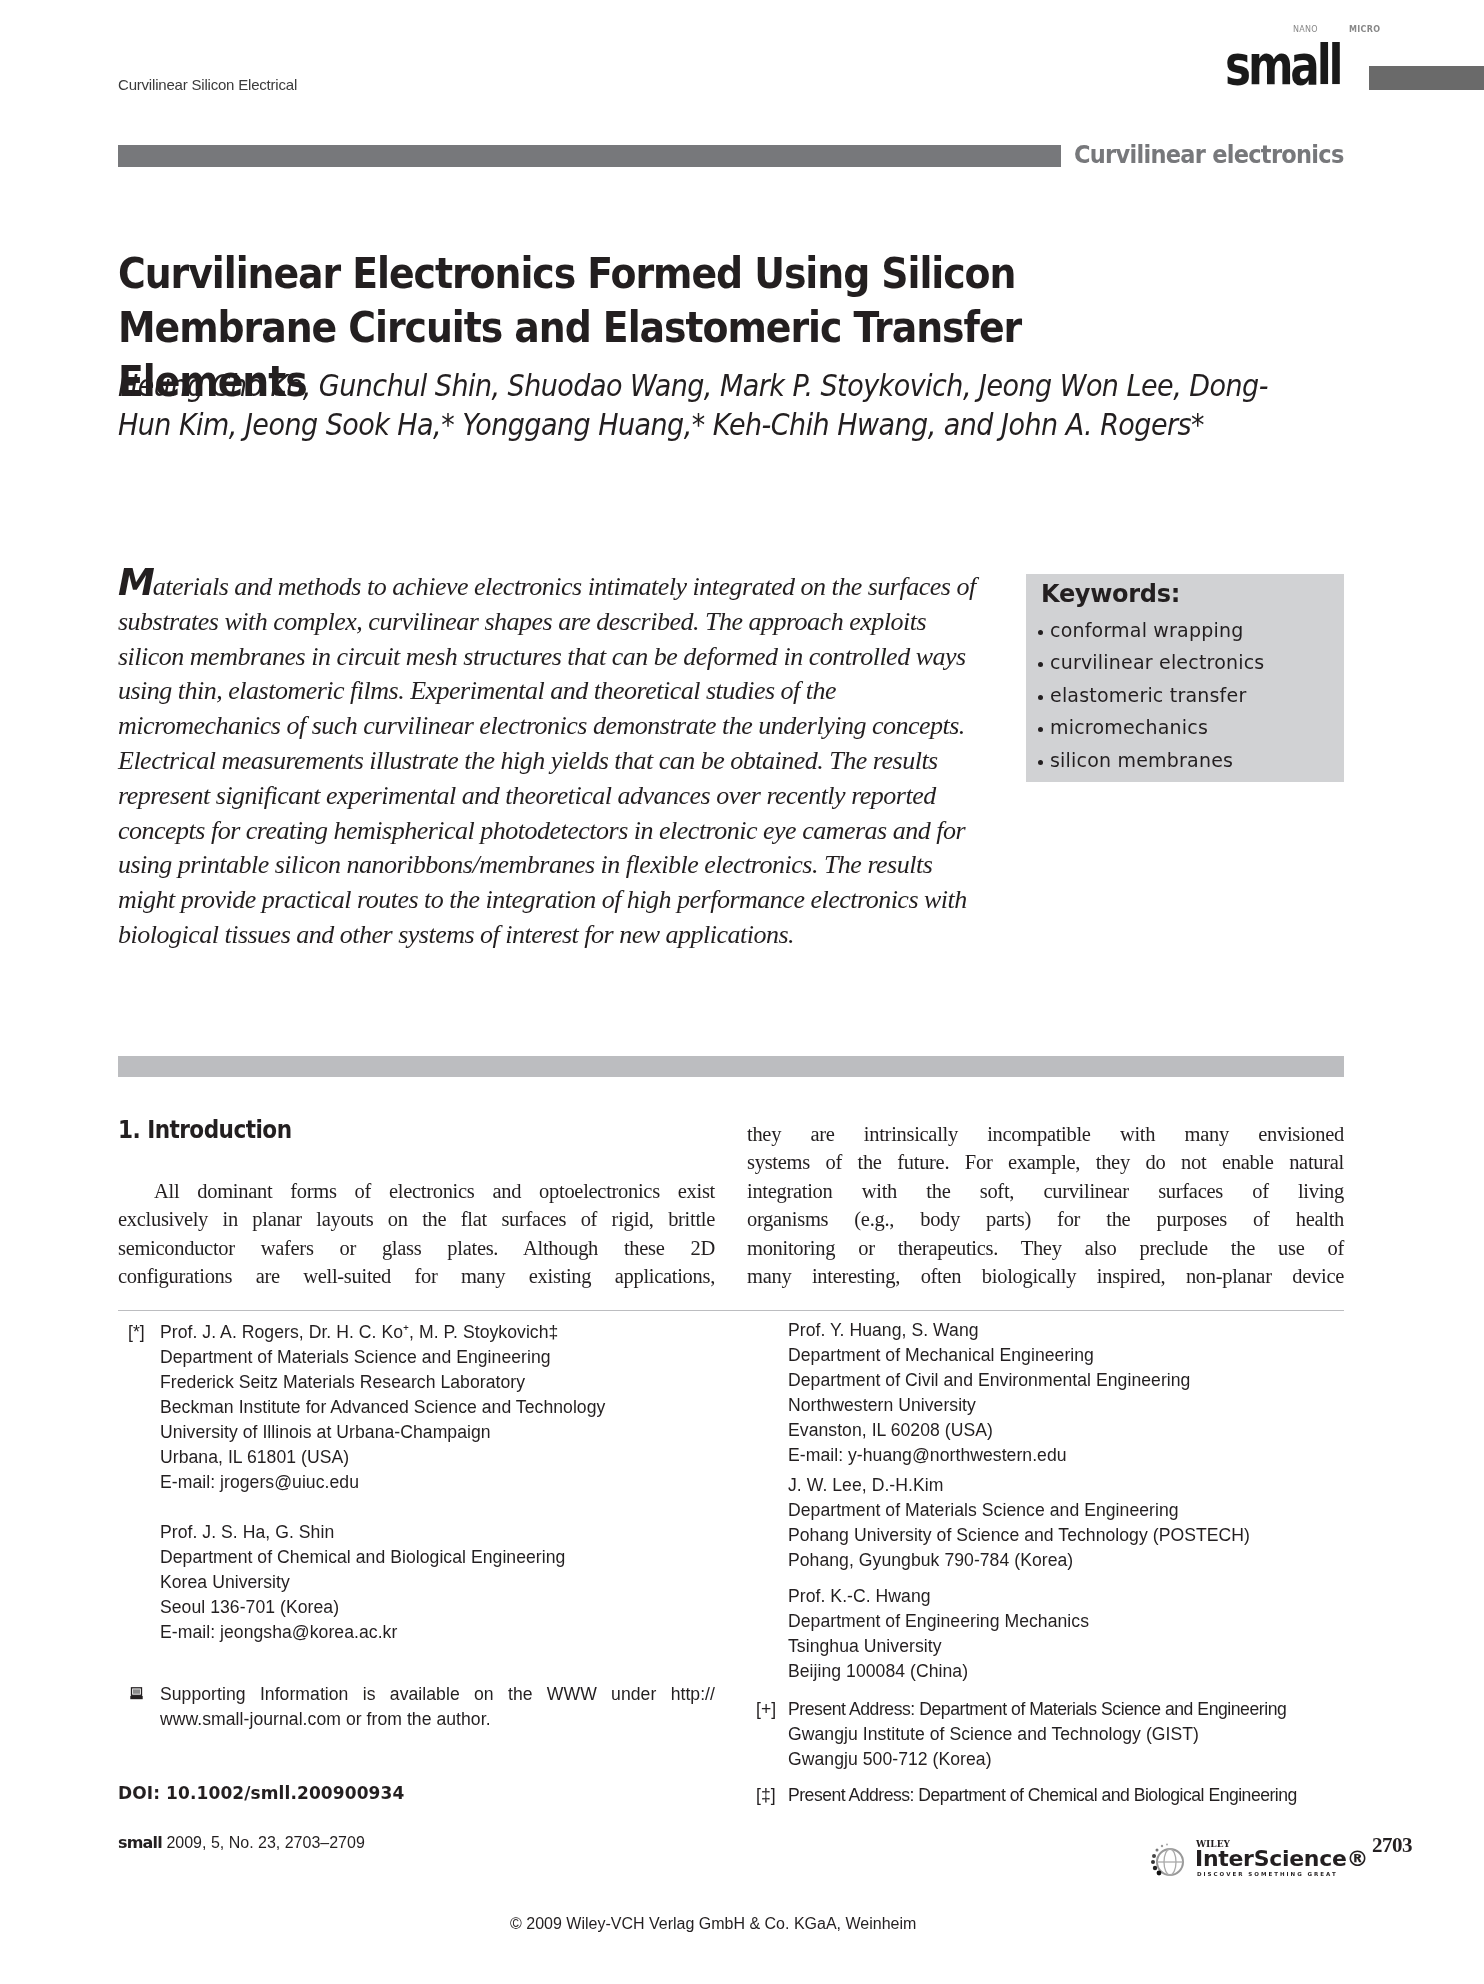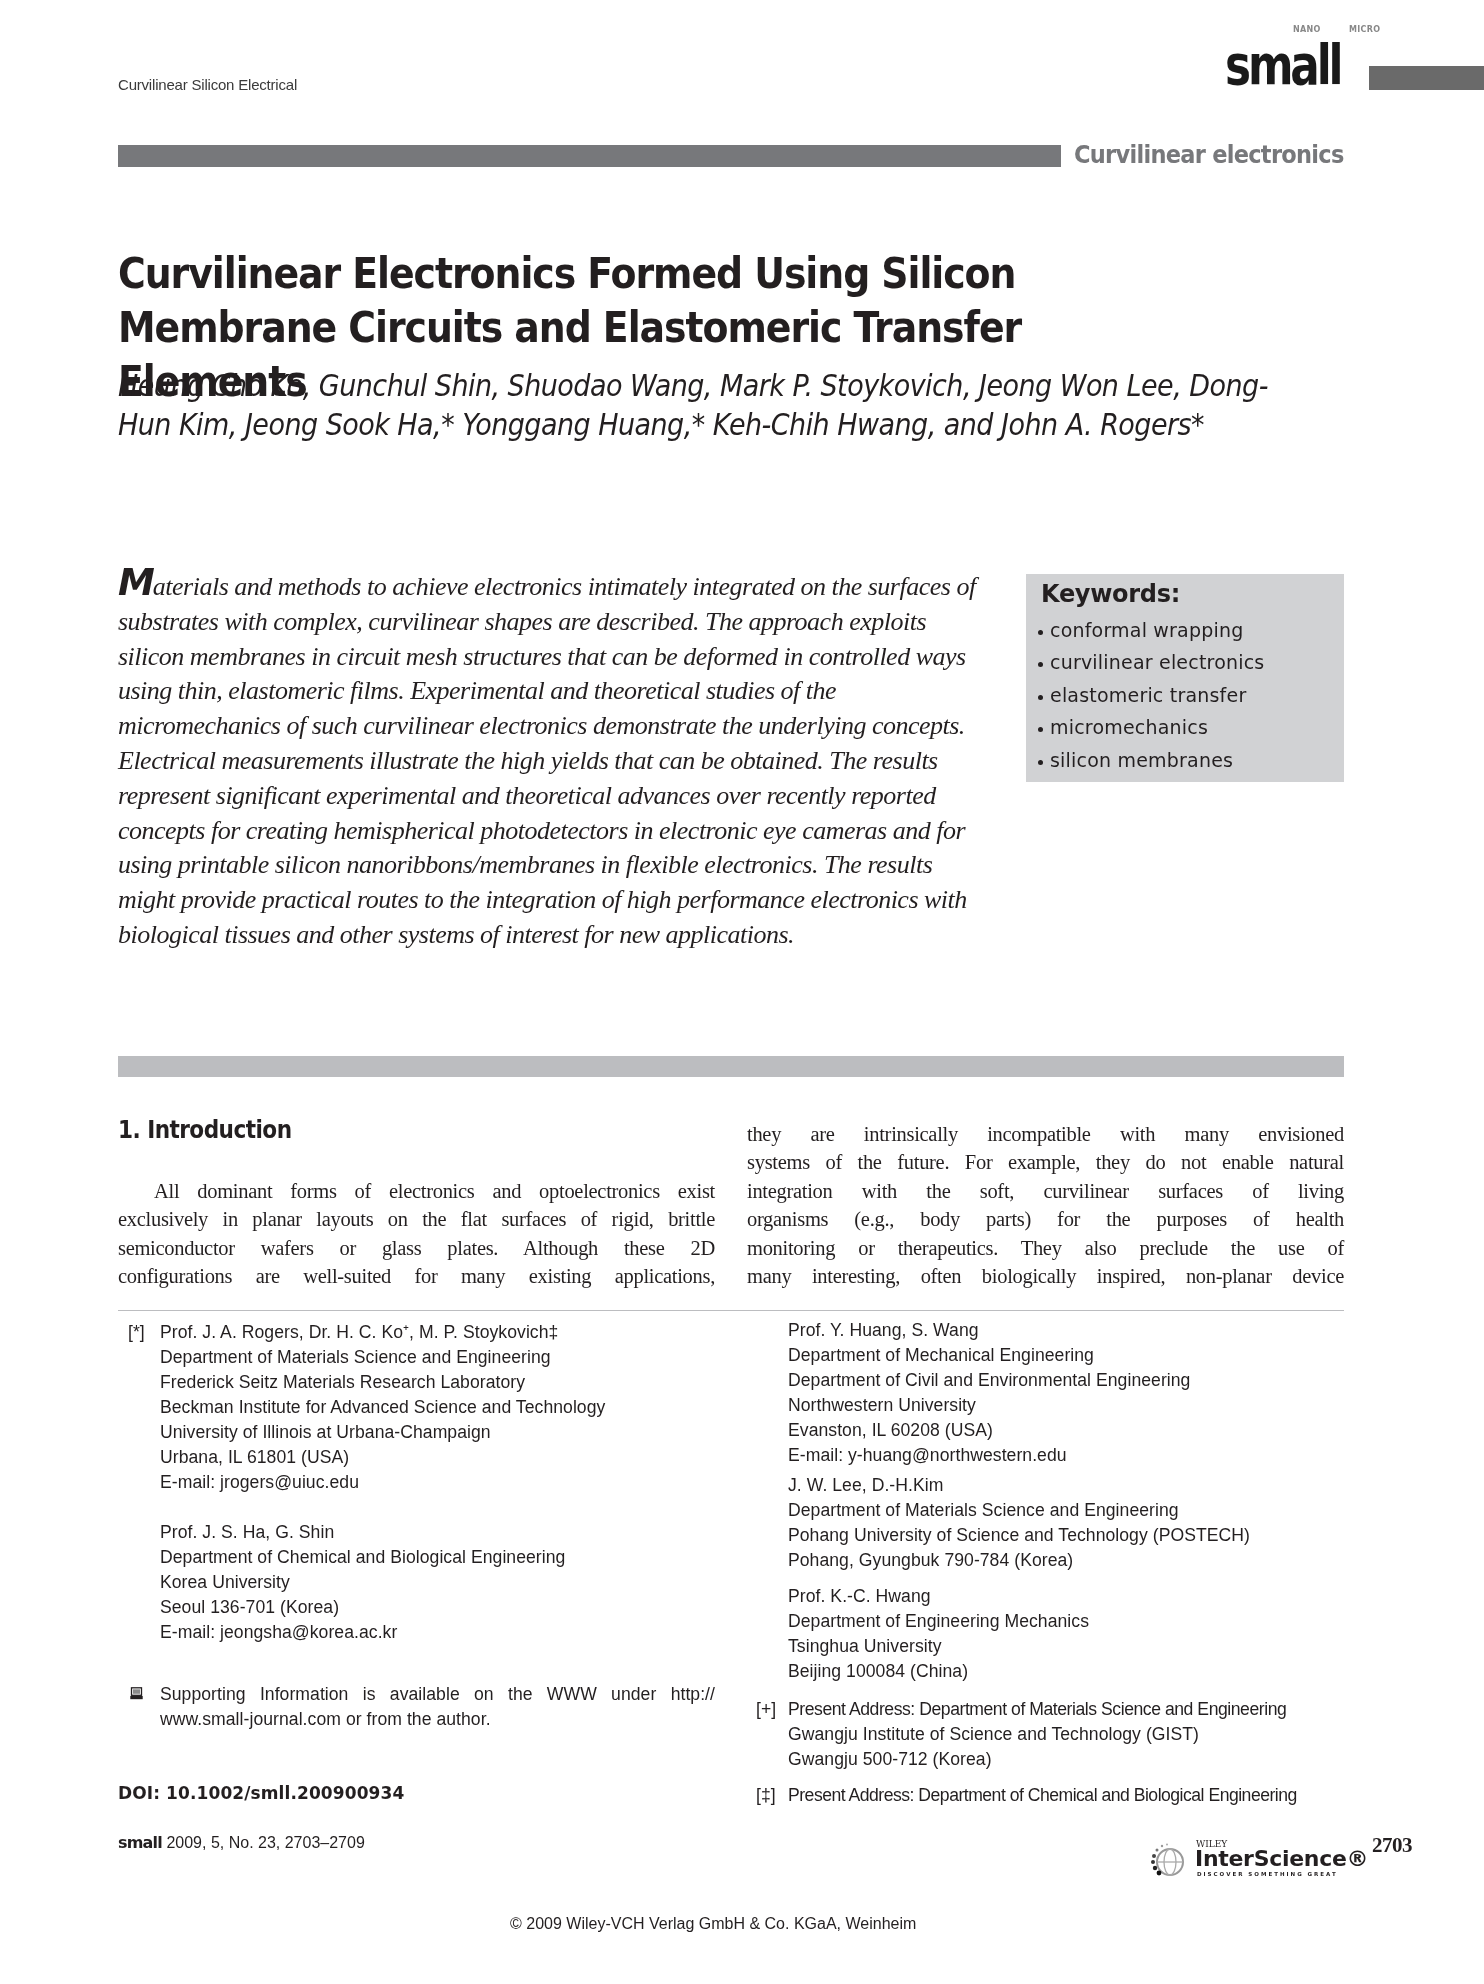--- a/index.html
+++ b/index.html
@@ -5,21 +5,21 @@
   html, body { margin: 0; padding: 0; background: #ffffff; }
   body { width: 1484px; height: 1984px; position: relative; overflow: hidden; color: #231f20; }
   .sans { font-family: "DejaVu Sans", "Liberation Sans", sans-serif; }
   .sans-narrow { font-family: "Liberation Sans", sans-serif; }
   .serif { font-family: "Liberation Serif", "DejaVu Serif", serif; }
   .abs { position: absolute; }
 
   
   #running-head { left: 118px; top: 76px; font-size: 15px; color: #3a3a3a; letter-spacing: -0.2px; }
   #logo { left: 1225px; top: 22px; width: 259px; height: 80px; }
-  #logo .nano { position: absolute; left: 68px; top: 3px; font-size: 8px; font-weight: bold; color: #888; letter-spacing: 0.3px; }
+  #logo .nano { position: absolute; left: 68px; top: 3px; font-size: 8px; font-weight: normal; color: #888; letter-spacing: 0.3px; }
   #logo .micro { position: absolute; left: 124px; top: 3px; font-size: 8px; font-weight: bold; color: #888; letter-spacing: 0.3px; }
   #logo .word { position: absolute; left: 0; top: 12px; font-size: 56px; font-weight: bold; color: #1a1a1a; letter-spacing: -4px; line-height: 62px; transform: scaleX(0.78); transform-origin: left top; }
   #logo .bar { position: absolute; left: 144px; top: 44px; width: 115px; height: 24px; background: #6a6a6a; }
 
   #section-bar { left: 118px; top: 145px; width: 943px; height: 22px; background: #77787b; }
   #section-label { left: 1074px; top: 140px; font-size: 25px; font-weight: bold; color: #77787b; letter-spacing: -0.8px; transform: scaleX(0.9); transform-origin: left top; }
 
   
   #title { left: 118px; top: 246px; width: 1240px; font-size: 43px; font-weight: bold; line-height: 54px; color: #231f20; letter-spacing: -1.2px; transform: scaleX(0.88); transform-origin: left top; }
   #authors { left: 118px; top: 366px; width: 1380px; font-size: 31px; font-style: italic; line-height: 39px; color: #231f20; letter-spacing: -0.6px; transform: scaleX(0.87); transform-origin: left top; }
@@ -65,21 +65,21 @@
   .fn-right .txt { left: 32px; }
 
   .computer-icon { display: inline-block; position: absolute; left: 2px; top: 5px; width: 13px; height: 13px; }
 
   
   #footer-journal { left: 118px; top: 1833px; font-size: 16px; color: #231f20; }
   #footer-journal .brand { font-weight: bold; letter-spacing: -0.8px; }
   #footer-copyright { left: 510px; top: 1915px; font-size: 16px; color: #231f20; }
   #interscience { left: 1148px; top: 1842px; width: 230px; height: 40px; }
   #interscience .globe { position: absolute; left: 0; top: 0; width: 38px; height: 38px; }
-  #interscience .wiley { position: absolute; left: 48px; top: -3px; font-size: 9px; font-weight: normal; color: #231f20; font-family: "DejaVu Serif", serif; }
+  #interscience .wiley { position: absolute; left: 48px; top: -3px; font-size: 9px; font-weight: bold; color: #231f20; font-family: "DejaVu Serif", serif; }
   #interscience .name { position: absolute; left: 47px; top: 4px; font-size: 22px; font-weight: bold; color: #231f20; letter-spacing: -0.3px; }
   #interscience .tag { position: absolute; left: 49px; top: 29px; font-size: 5.5px; letter-spacing: 2px; color: #231f20; font-weight: bold; }
   #page-number { left: 1372px; top: 1833px; font-size: 21px; font-weight: bold; color: #231f20; font-family: Liberation Serif, serif; letter-spacing: -0.5px; }
 </style>
 </head>
 <body>
 
 <div id="running-head" class="abs sans-narrow">Curvilinear Silicon Electrical</div>
 
 <div id="logo" class="abs sans">

